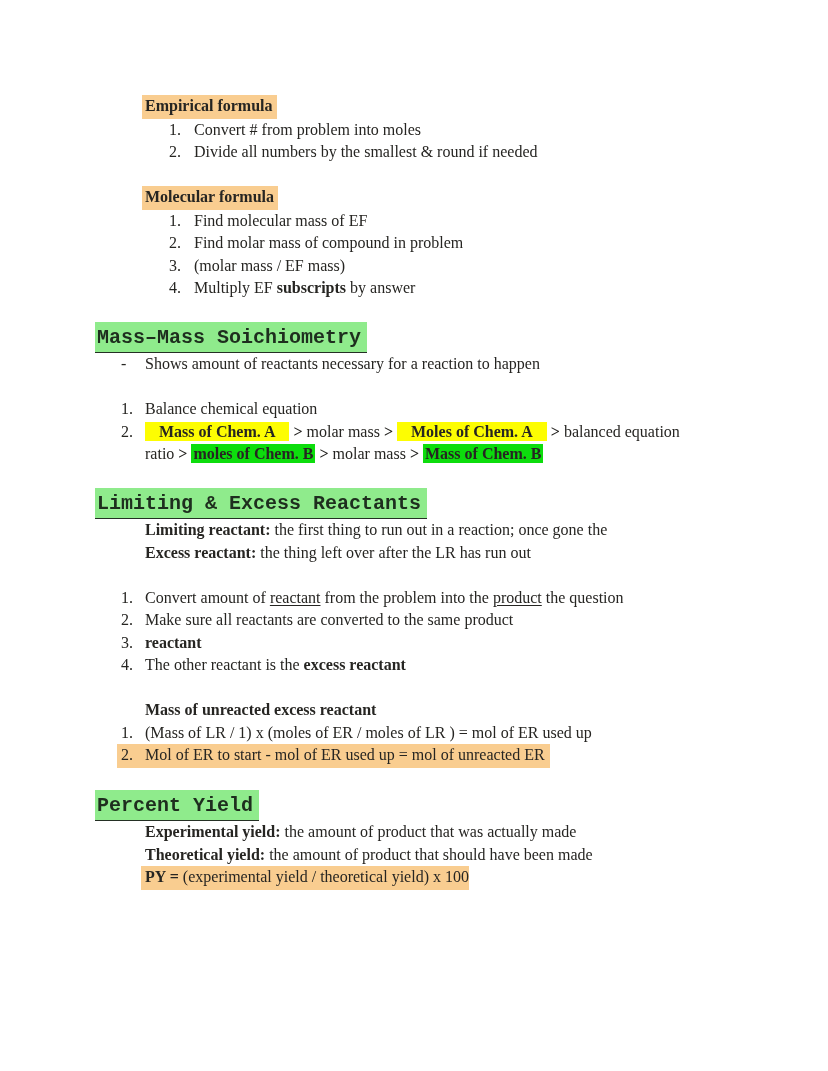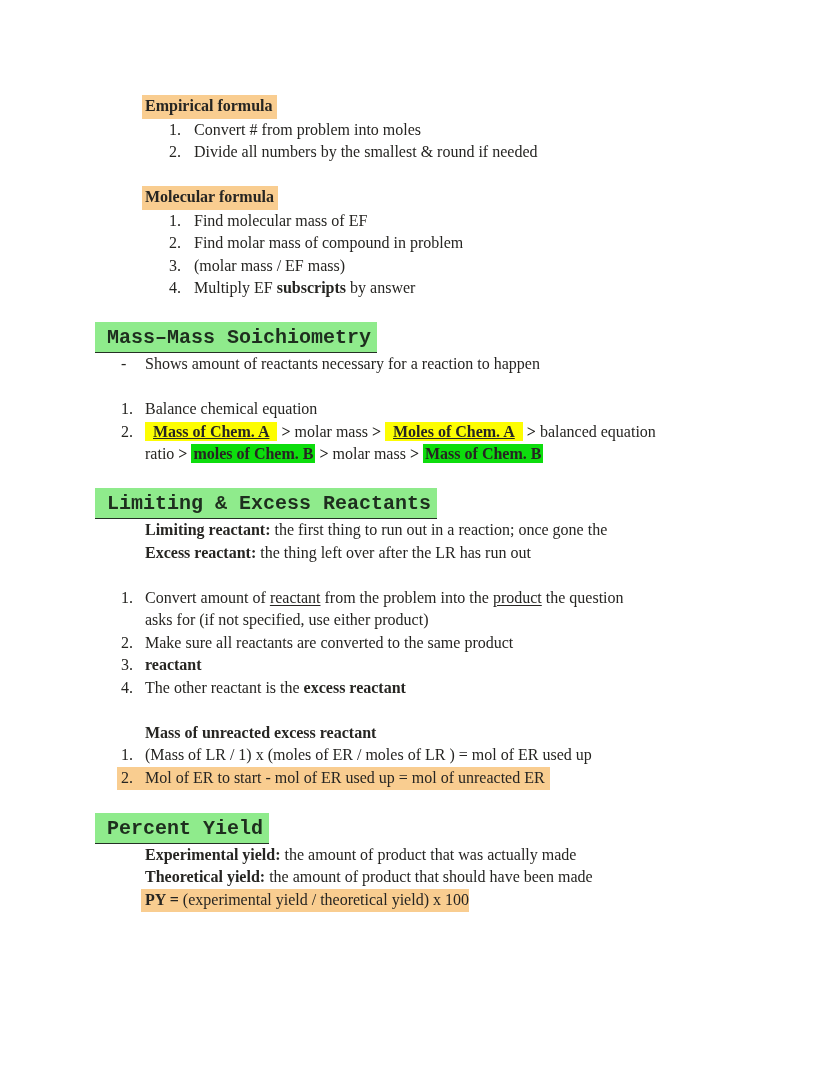--- a/index.html
+++ b/index.html
@@ -20,35 +20,35 @@
     background: var(--page-bg);
     overflow: hidden;
     font-family: "Liberation Serif", "DejaVu Serif", serif;
     font-size: 16px;
     line-height: 22.5px;
     color: var(--text-color);
     padding: 95px 97px 0 97px;
   }
   .b { font-weight: bold; }
   .u { text-decoration: underline; text-underline-offset: 2px; }
-  .hl-yellow { background: var(--highlight-yellow); padding: 1px 8px; text-decoration: underline; }
+  .hl-yellow { background: var(--highlight-yellow); padding: 1px 14px; }
   .hl-green  { background: var(--highlight-green-bright); padding: 1px 2px; }
   .rich, .txt, .line { white-space: pre-wrap; }
 
   
   .sec-heading { line-height: 27px; margin-left: -2px; }
   .sec-heading .hl-box {
     display: inline-block;
     background: var(--highlight-green-light);
     color: var(--heading-text-color);
     font-family: "Liberation Mono", "DejaVu Sans Mono", monospace;
     font-weight: bold;
     font-size: 20px;
     letter-spacing: 0px;
-    padding: 2px 6px 1px 12px;
+    padding: 2px 6px 1px 2px;
     border-bottom: 1.8px solid #243024;
   }
 
   
   .mini-heading { margin-left: 45px; line-height: 22.5px; }
   .mini-heading .hl-box {
     display: inline-block;
     background: var(--highlight-orange);
     font-weight: bold;
     padding: 0px 4px 1px 3px;
@@ -173,21 +173,20 @@
     </div>
     <div class="ind-def">
       <div class="line rich"><span class="b">Excess reactant:</span><span> the thing left over after the LR has run out</span></div>
     </div>
     <div class="gap"></div>
     <div class="list-b">
       <div class="oli">
         <span class="num">1.</span>
         <span class="body">
           <div class="line rich"><span>Convert amount of </span><span class="u">reactant</span><span> from the problem into the </span><span class="u">product</span><span> the question</span></div>
-          <div class="line rich"><span>asks for (if not specified, use either product)</span></div>
         </span>
       </div>
       <div class="oli">
         <span class="num">2.</span>
         <span class="body txt">Make sure all reactants are converted to the same product</span>
       </div>
       <div class="oli">
         <span class="num">3.</span>
         <span class="body">
           <div class="line rich"><span class="b">reactant</span></div>

